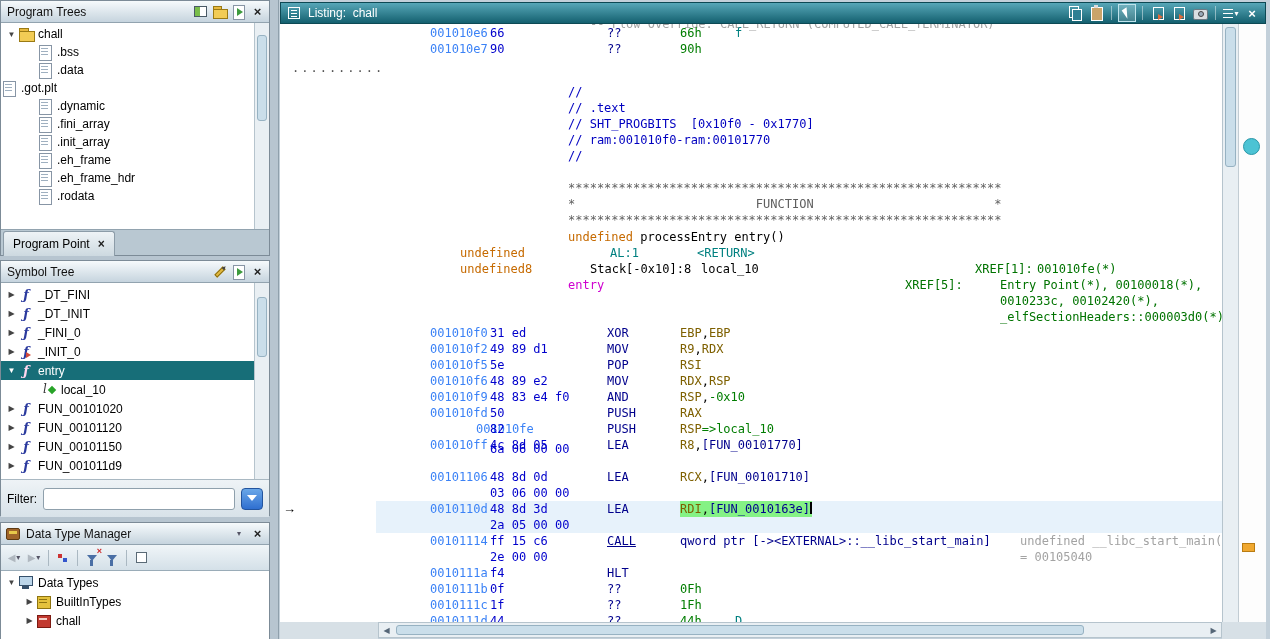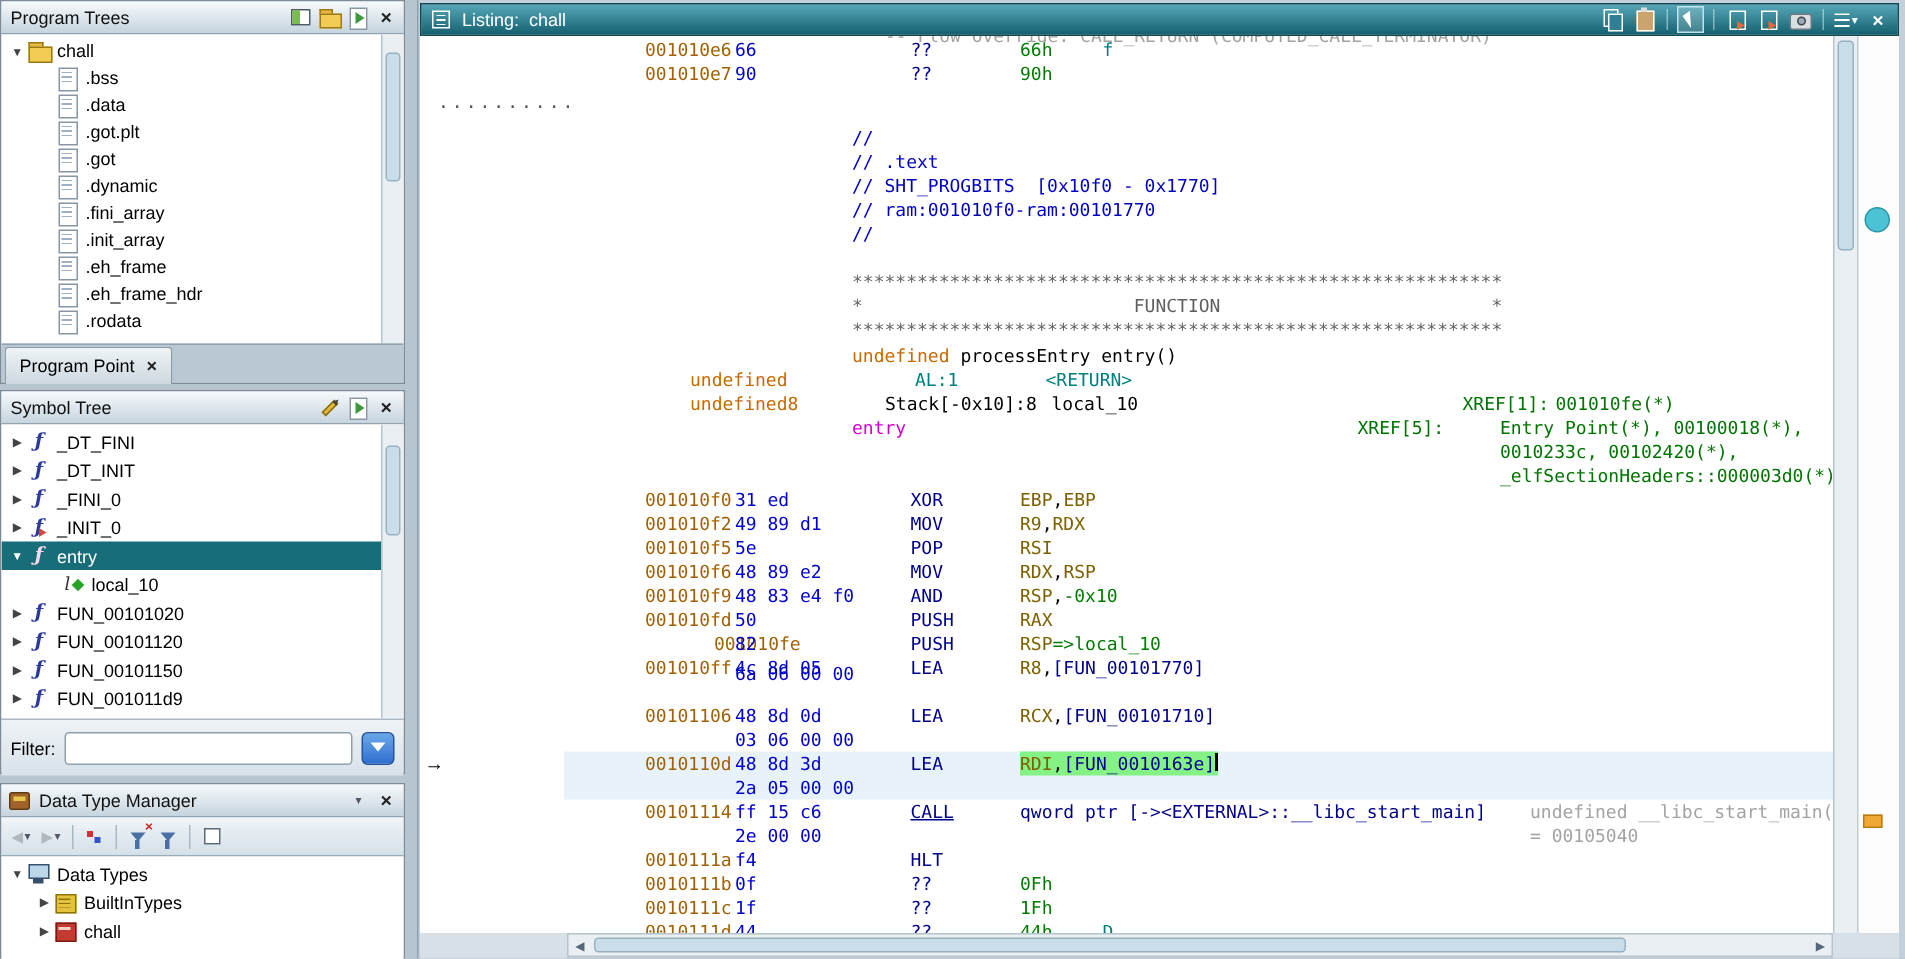--- a/index.html
+++ b/index.html
@@ -117,21 +117,21 @@
 
   .lbody{position:absolute;left:280px;top:24px;width:942px;height:598px;background:#fff;overflow:hidden}
   .curline{position:absolute;background:#e7f2fb}
   .marrow{position:absolute;left:3px;width:16px;height:16px;color:#000;font-size:13px;font-weight:bold;line-height:16px}
   .lrow{position:absolute;left:0;width:100%;height:16px;line-height:16px;font-family:"DejaVu Sans Mono",monospace;
     font-size:12px;white-space:pre}
   .seg{position:absolute;top:0}
   .seg.sel{background:#85f285}
   .seg.dots{letter-spacing:2px}
   .txtcaret{display:inline-block;width:0;border-left:2px solid #000;height:12px;vertical-align:-1px}
-  .c-a{color:#a16207}.c-b{color:#0000cc}.c-m{color:#00008c}.c-mu{color:#00008c;text-decoration:underline}
+  .c-a{color:#3b82f6}.c-b{color:#0000cc}.c-m{color:#00008c}.c-mu{color:#00008c;text-decoration:underline}
   .c-r{color:#7e6000}.c-s{color:#007d00}.c-l{color:#00008c}.c-c{color:#0000c0}.c-p{color:#5f5f5f}
   .c-u{color:#c66a00}.c-t{color:#008080}.c-k{color:#000}.c-e{color:#cf00cf}.c-x{color:#007300}
   .c-g{color:#a3a3a3}.c-d{color:#555}
 
   .vscroll{position:absolute;left:1222px;top:24px;width:16px;height:598px;background:#e9eff3;border-left:1px solid #b6c4cd}
   .vthumb{position:absolute;left:2px;top:3px;width:11px;height:140px;background:#cadeea;border:1px solid #97b2c2;border-radius:3px}
   .overview{position:absolute;left:1238px;top:24px;width:28px;height:598px;background:#fdfdfd;border-left:1px solid #c2ccd3}
   .ov-cyan{position:absolute;left:4px;top:114px;width:17px;height:17px;background:#4cc3d4;border:1px solid #2a97a8;border-radius:50%}
   .ov-orange{position:absolute;left:3px;top:519px;width:13px;height:9px;background:#f0a830;border:1px solid #b97c12}
   .hscroll{position:absolute;left:378px;top:622px;width:844px;height:16px;background:#e9eff3;border:1px solid #b6c4cd}
@@ -168,27 +168,23 @@
           <span class="lbl">chall</span>
         </div>
         <div class="trow" style="padding-left: 36px;">
           <span class="ic ic-page"></span>
           <span class="lbl">.bss</span>
         </div>
         <div class="trow" style="padding-left: 36px;">
           <span class="ic ic-page"></span>
           <span class="lbl">.data</span>
         </div>
-        <div class="trow" style="padding-left: 36px; text-align: right;">
+        <div class="trow" style=" text-align: right;">
           <span class="ic ic-page"></span>
           <span class="lbl">.got.plt</span>
-        </div>
-        <div class="trow" style="padding-left: 36px;">
-          <span class="ic ic-page"></span>
-          <span class="lbl">.got</span>
         </div>
         <div class="trow" style="padding-left: 36px;">
           <span class="ic ic-page"></span>
           <span class="lbl">.dynamic</span>
         </div>
         <div class="trow" style="padding-left: 36px;">
           <span class="ic ic-page"></span>
           <span class="lbl">.fini_array</span>
         </div>
         <div class="trow" style="padding-left: 36px;">

